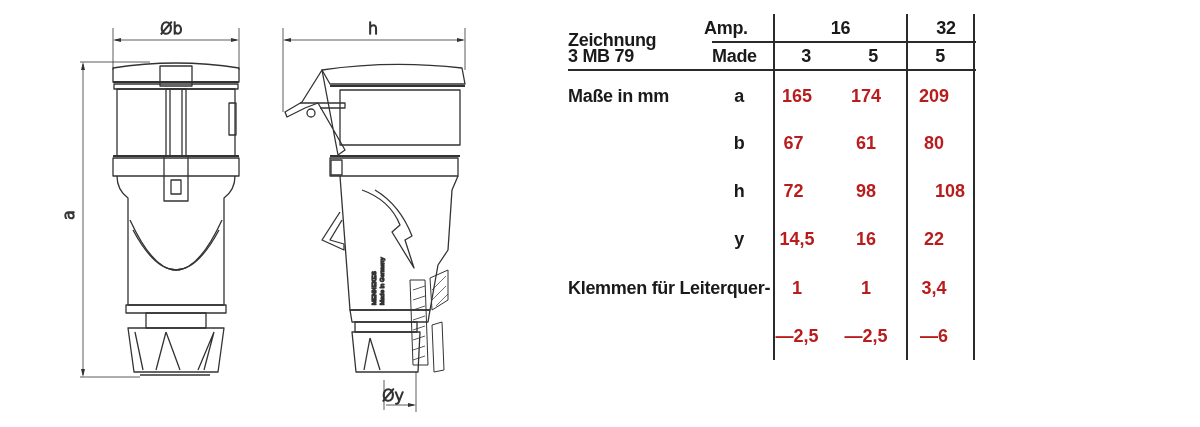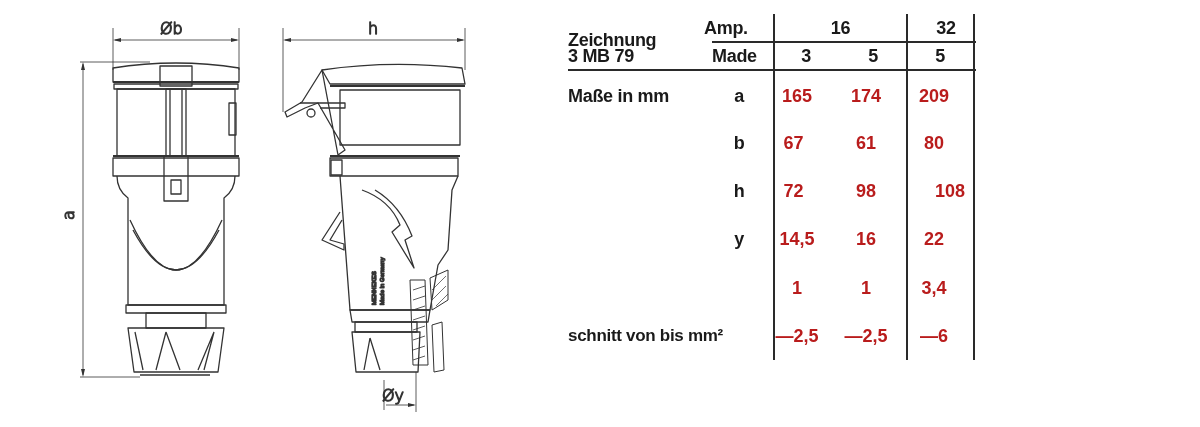--- a/index.html
+++ b/index.html
@@ -151,21 +151,21 @@
   <div class="t b c" style="left:156px; width:30px; top:181px;">h</div>
   <div class="t n" style="left:200px; width:51px; top:181px;">72</div>
   <div class="t n" style="left:270px; width:56px; top:181px;">98</div>
   <div class="t n" style="left:356px; width:52px; top:181px;">108</div>
 
   <div class="t b c" style="left:156px; width:30px; top:229px;">y</div>
   <div class="t n" style="left:200px; width:58px; top:229px;">14,5</div>
   <div class="t n" style="left:270px; width:56px; top:229px;">16</div>
   <div class="t n" style="left:340px; width:52px; top:229px;">22</div>
 
+  <div class="t b" style="left:0; top:278px;">Klemmen für Leiterquer-</div>
   <div class="t n" style="left:200px; width:58px; top:278px;">1</div>
   <div class="t n" style="left:270px; width:56px; top:278px;">1</div>
   <div class="t n" style="left:340px; width:52px; top:278px;">3,4</div>
 
-  <div class="t b" style="left:0; top:326px; font-size:17px;">schnitt von bis mm²</div>
   <div class="t n" style="left:200px; width:58px; top:326px;">—2,5</div>
   <div class="t n" style="left:270px; width:56px; top:326px;">—2,5</div>
   <div class="t n" style="left:340px; width:52px; top:326px;">—6</div>
 </div>
 
 </body></html>

